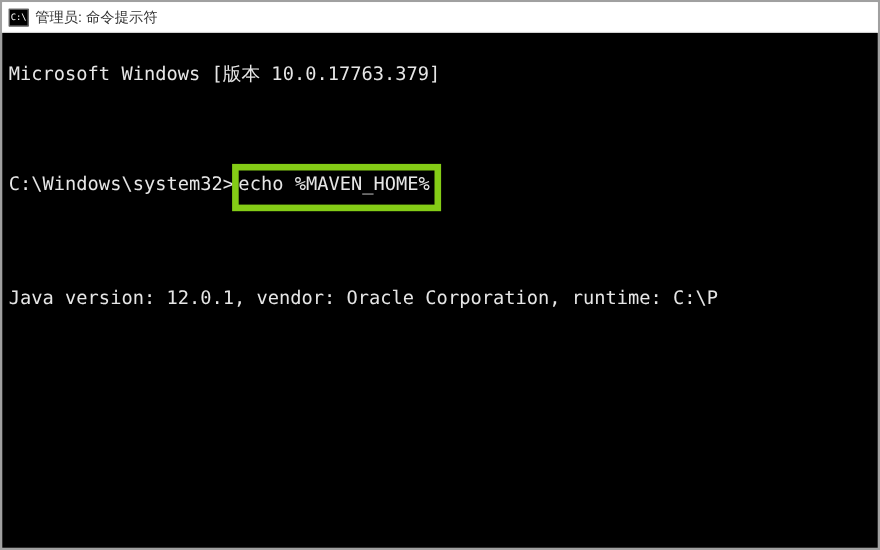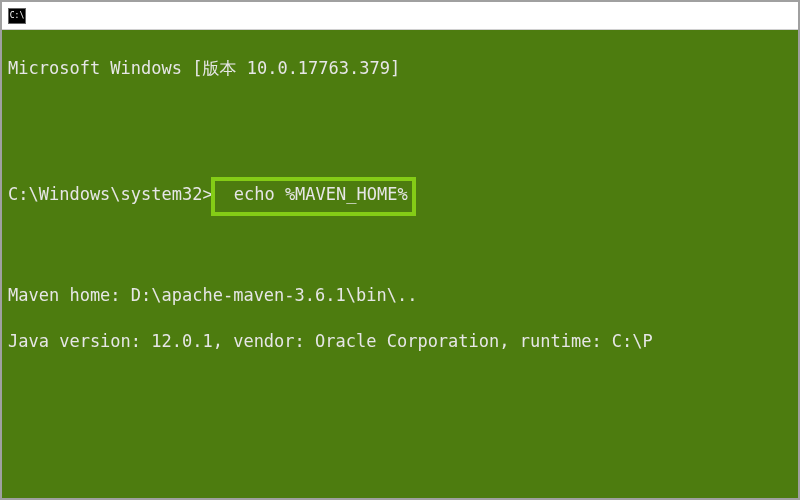--- a/index.html
+++ b/index.html
@@ -9,45 +9,44 @@
     height: 28px; background: #ffffff; display: flex; align-items: center;
     padding: 0 6px; border-bottom: 1px solid #d0d0d0; font-size: 13px; color: #333;
     gap: 6px;
   }
   .app-icon {
     width: 18px; height: 16px; background: #000; border: 1px solid #666;
     display: inline-flex; align-items: center; justify-content: center;
     color: #fff; font-size: 8px; font-family: monospace; line-height: 1;
   }
   .terminal {
-    flex: 1; background: #4d7c0f; color: #e6e6e6;
+    flex: 1; background: #000000; color: #e6e6e6;
     font-family: "NSimSun", "SimSun", "Consolas", monospace;
     font-size: 17px; line-height: 1.35; padding: 4px 6px;
     white-space: pre; overflow: hidden; position: relative;
   }
   .line { display: block; }
   .highlight-box {
-    border: 4px solid #84cc16; padding: 2px 4px 6px 19px; display: inline-block;
+    border: 6px solid #84cc16; padding: 2px 4px 6px 0; display: inline-block;
     margin-left: -2px;
-    margin-top: 28px;
   }
 </style>
 </head>
 <body>
 
 <div class="window">
   <div class="titlebar">
     <span class="app-icon">C:\</span>
+    <span>管理员: 命令提示符</span>
   </div>
 
   <div class="terminal">
 <span class="line">Microsoft Windows [版本 10.0.17763.379]</span>
 <span class="line"> </span>
 <span class="line"><span>C:\Windows\system32&gt;</span><span class="highlight-box">echo %MAVEN_HOME%</span></span>
 <span class="line"> </span>
-<span class="line">Maven home: D:\apache-maven-3.6.1\bin\..</span>
 <span class="line">Java version: 12.0.1, vendor: Oracle Corporation, runtime: C:\P</span>
 
 
 
 
   </div>
 </div>
 
 </body></html>

